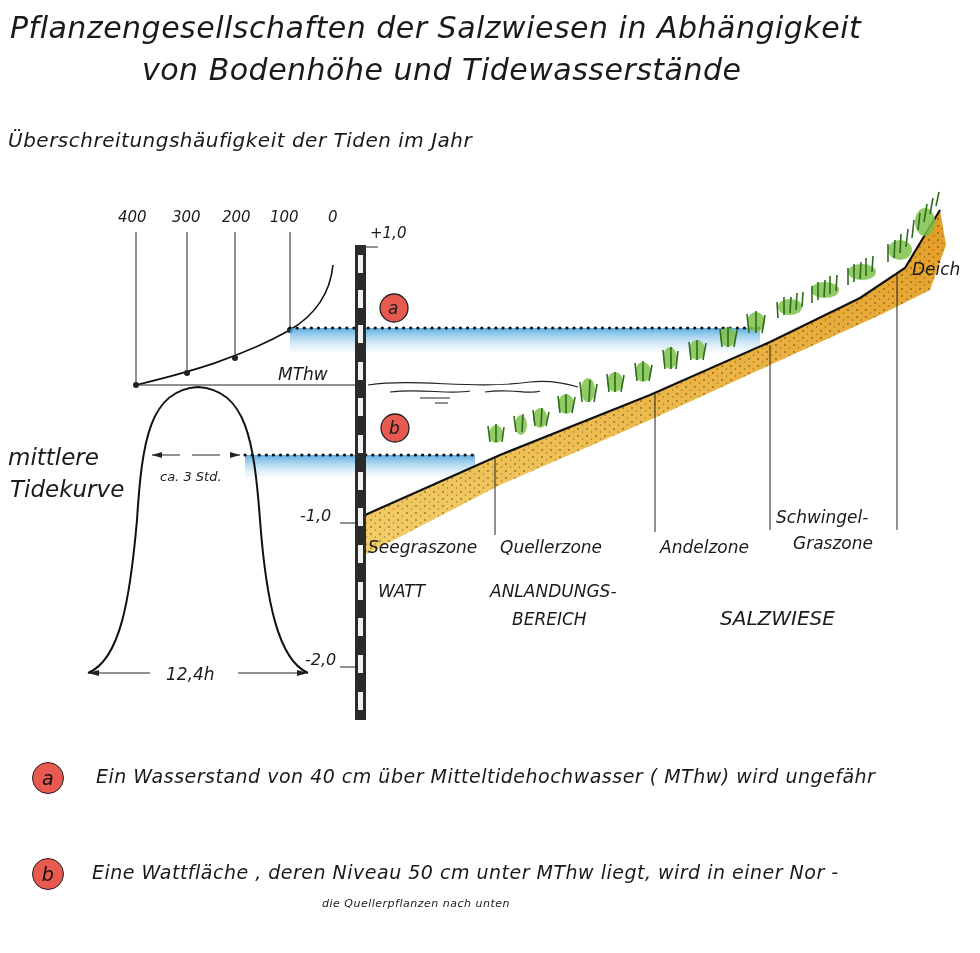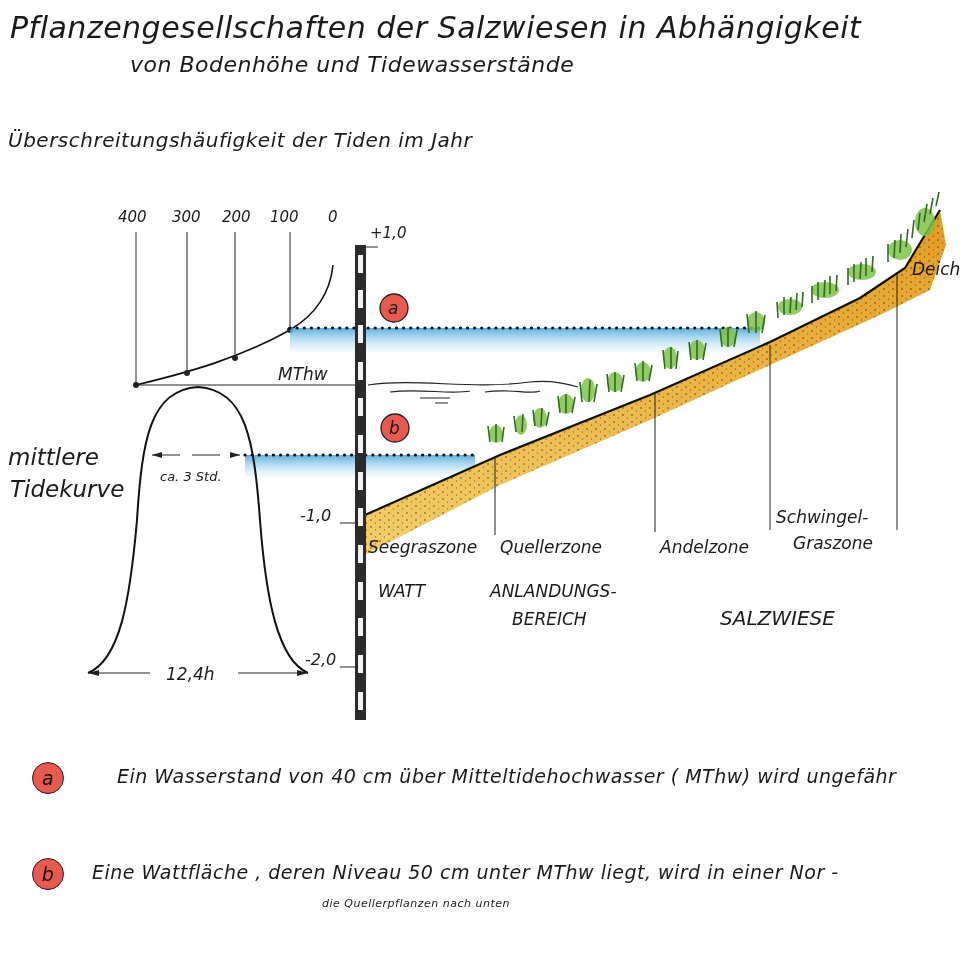--- a/index.html
+++ b/index.html
@@ -1,21 +1,21 @@
 <!DOCTYPE html>
 <html><head>
 <meta charset="utf-8">
 <style>
   html,body{margin:0;padding:0;background:#fff;}
   body{width:980px;height:953px;position:relative;overflow:hidden;
        font-family:"DejaVu Sans",sans-serif;color:#1a1a1a;}
   .hand{font-style:italic;font-weight:normal;letter-spacing:0.5px;}
   .abs{position:absolute;white-space:nowrap;}
   #title1{left:10px;top:10px;font-size:30px;}
-  #title2{left:130px;top:52px;font-size:22px;}
+  #title2{left:142px;top:52px;font-size:30px;}
   #subtitle{left:8px;top:128px;font-size:20px;}
   svg#diagram{position:absolute;left:0;top:0;}
   .lbl{font-family:"DejaVu Sans",sans-serif;font-style:italic;fill:#1a1a1a;}
   .note{position:absolute;font-size:19px;line-height:32px;}
   .badge{display:inline-block;width:30px;height:30px;border-radius:50%;
          background:#e85a4f;border:1.5px solid #222;text-align:center;
          line-height:30px;font-size:19px;font-style:italic;color:#111;}
 </style>
 </head>
 <body>
@@ -185,20 +185,20 @@
   <g>
     <text class="lbl" x="378" y="597" font-size="17">WATT</text>
     <text class="lbl" x="490" y="597" font-size="17">ANLANDUNGS-</text>
     <text class="lbl" x="512" y="625" font-size="17">BEREICH</text>
     <text class="lbl" x="720" y="625" font-size="20">SALZWIESE</text>
   </g>
 </svg>
 
 <div class="note hand" style="left:32px;top:760px;">
   <span class="badge" style="position:absolute;left:0;top:2px;">a</span>
-  <div style="margin-left:85px;">Ein Wasserstand  von  40 cm  über  Mitteltidehochwasser ( MThw) wird  ungefähr</div>
+  <div style="margin-left:64px;">Ein Wasserstand  von  40 cm  über  Mitteltidehochwasser ( MThw) wird  ungefähr</div>
 </div>
 
 <div class="note hand" style="left:32px;top:856px;">
   <span class="badge" style="position:absolute;left:0;top:2px;">b</span>
   <div style="margin-left:60px;">Eine  Wattfläche , deren  Niveau  50 cm  unter  MThw liegt, wird  in einer  Nor -</div>
   <div style="margin-left:290px;font-size:11px;">die Quellerpflanzen nach  unten</div>
 </div>
 
 </body></html>

